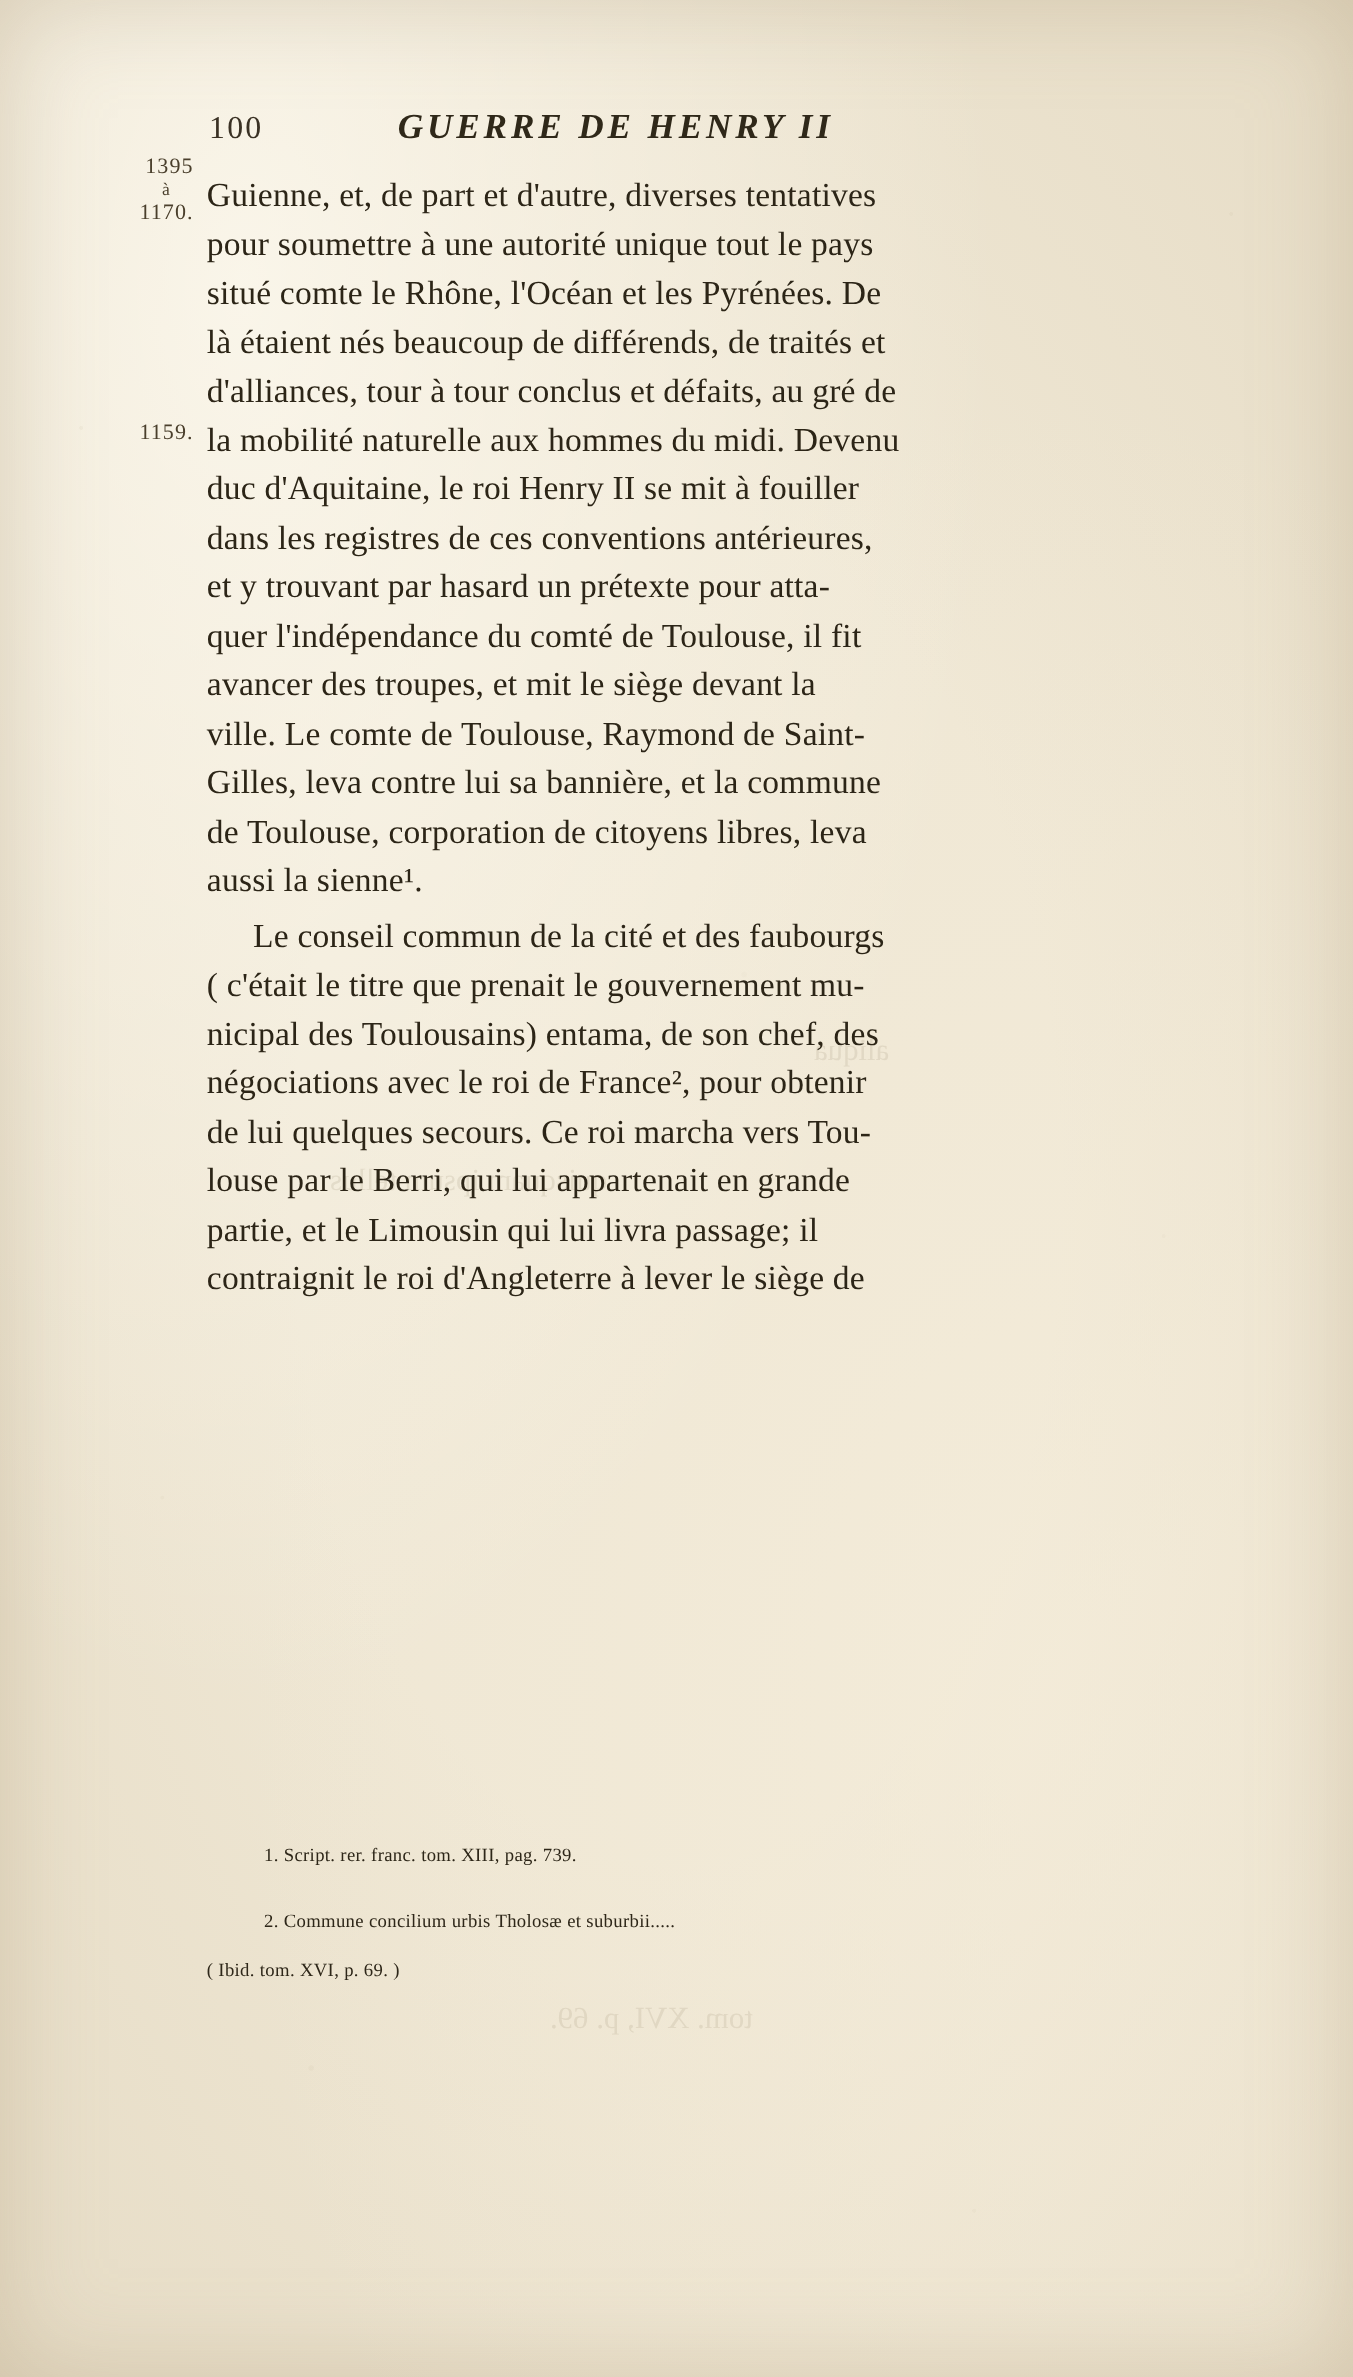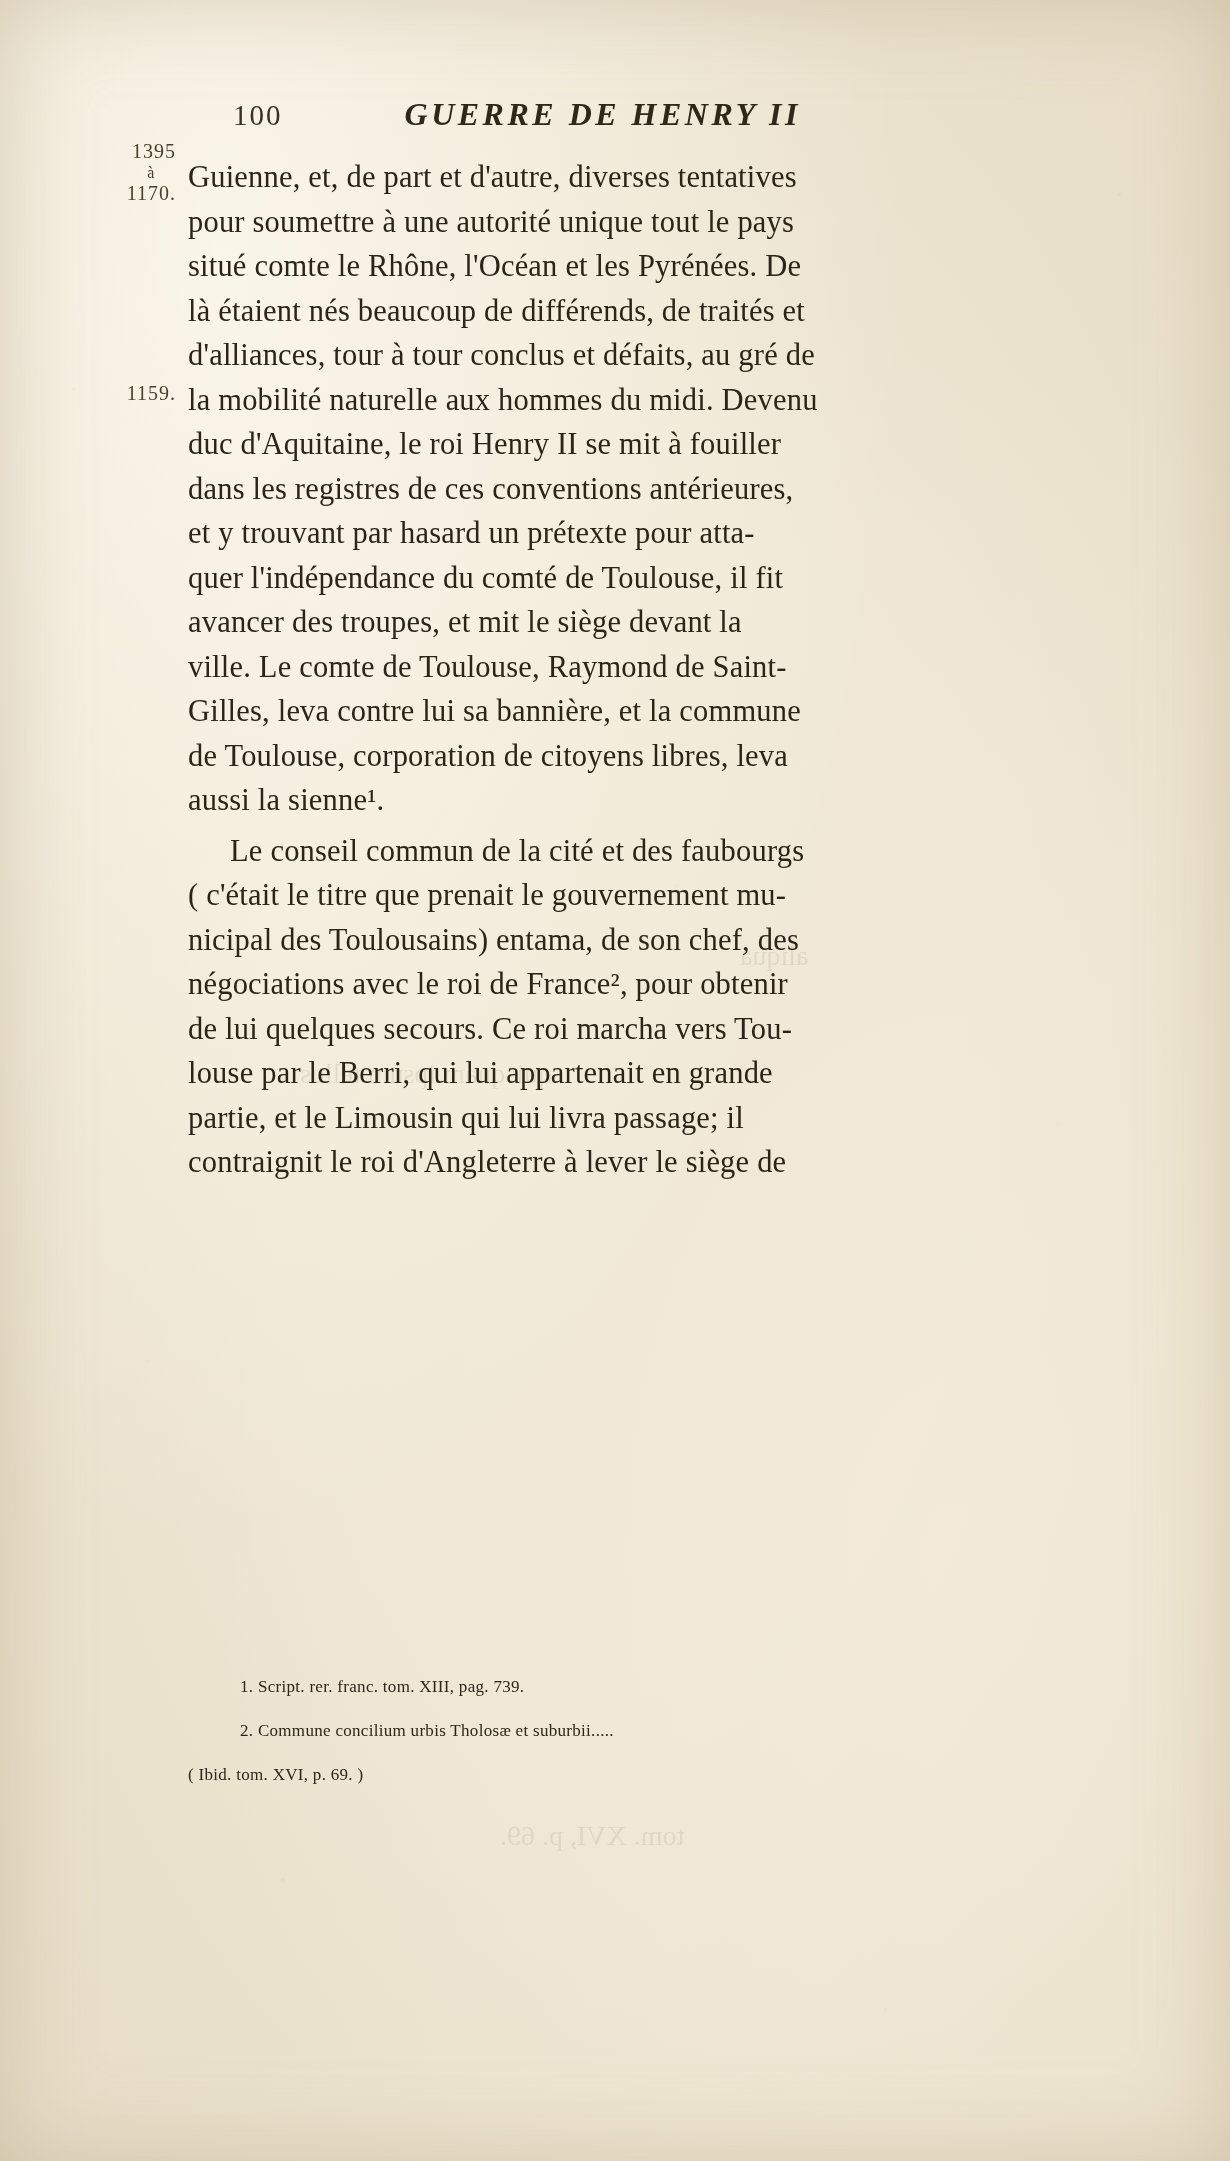--- a/index.html
+++ b/index.html
@@ -48,21 +48,20 @@
   }
 
   
   .header {
     position: absolute;
     top: 96px;
     left: 190px;
     width: 720px;
     display: flex;
     align-items: baseline;
-    margin-left: 43px;
   }
   .folio {
     font-size: 29px;
     letter-spacing: 2px;
     color: #3a3124;
     font-family: "Liberation Serif", serif;
   }
   .running-title {
     flex: 1;
     text-align: center;
@@ -126,21 +125,21 @@
     width: 720px;
     font-size: 17px;
     line-height: 44px;
     color: #2e2719;
   }
   .fn {
     white-space: nowrap;
     letter-spacing: 0.3px;
   }
   .fn.first { padding-left: 52px; }
-  .fn.second { padding-left: 52px; }
+  .fn.second { padding-left: 52px; margin-top: 16px; }
   .fn.cont { padding-left: 0px; }
 
   
   .ghost {
     position: absolute;
     color: rgba(120,105,75,0.13);
     font-size: 28px;
     white-space: nowrap;
     transform: scaleX(-1);
     pointer-events: none;

